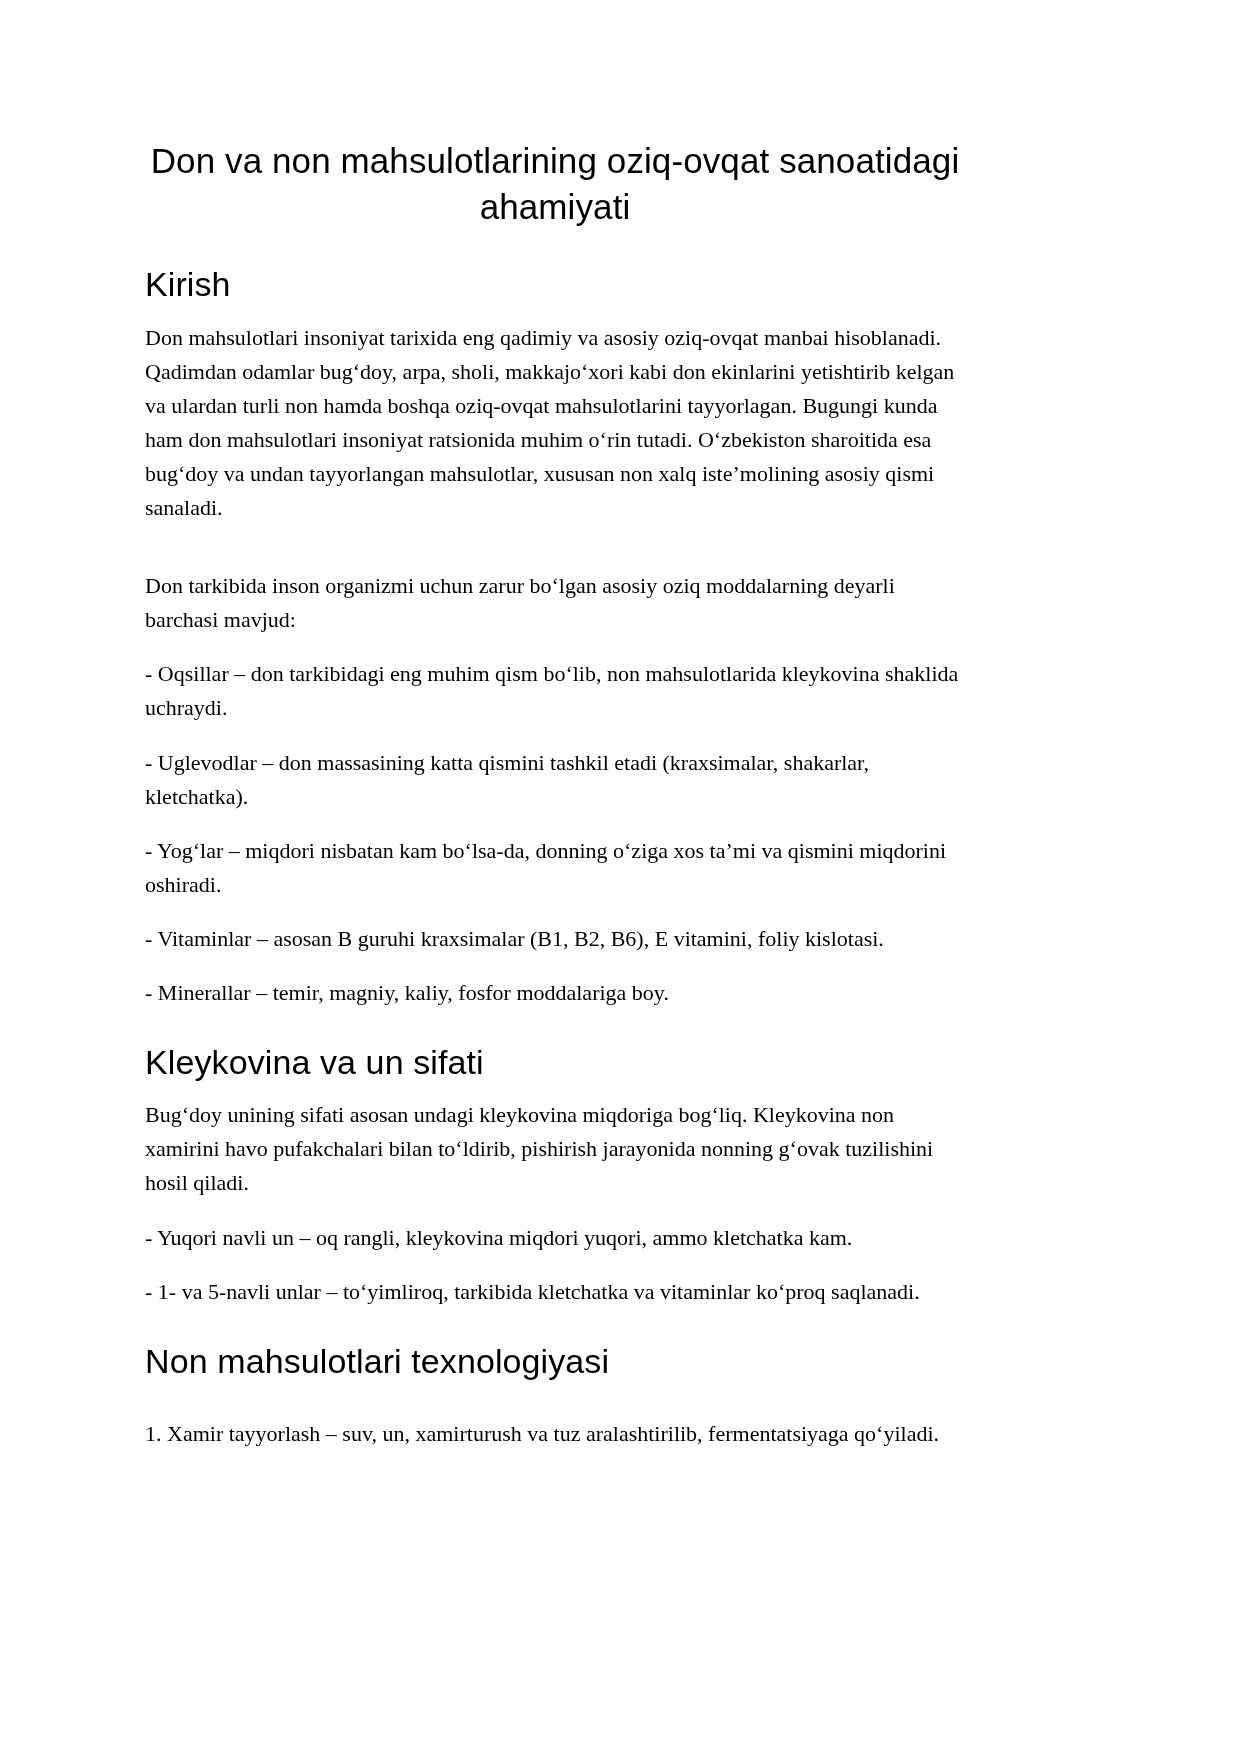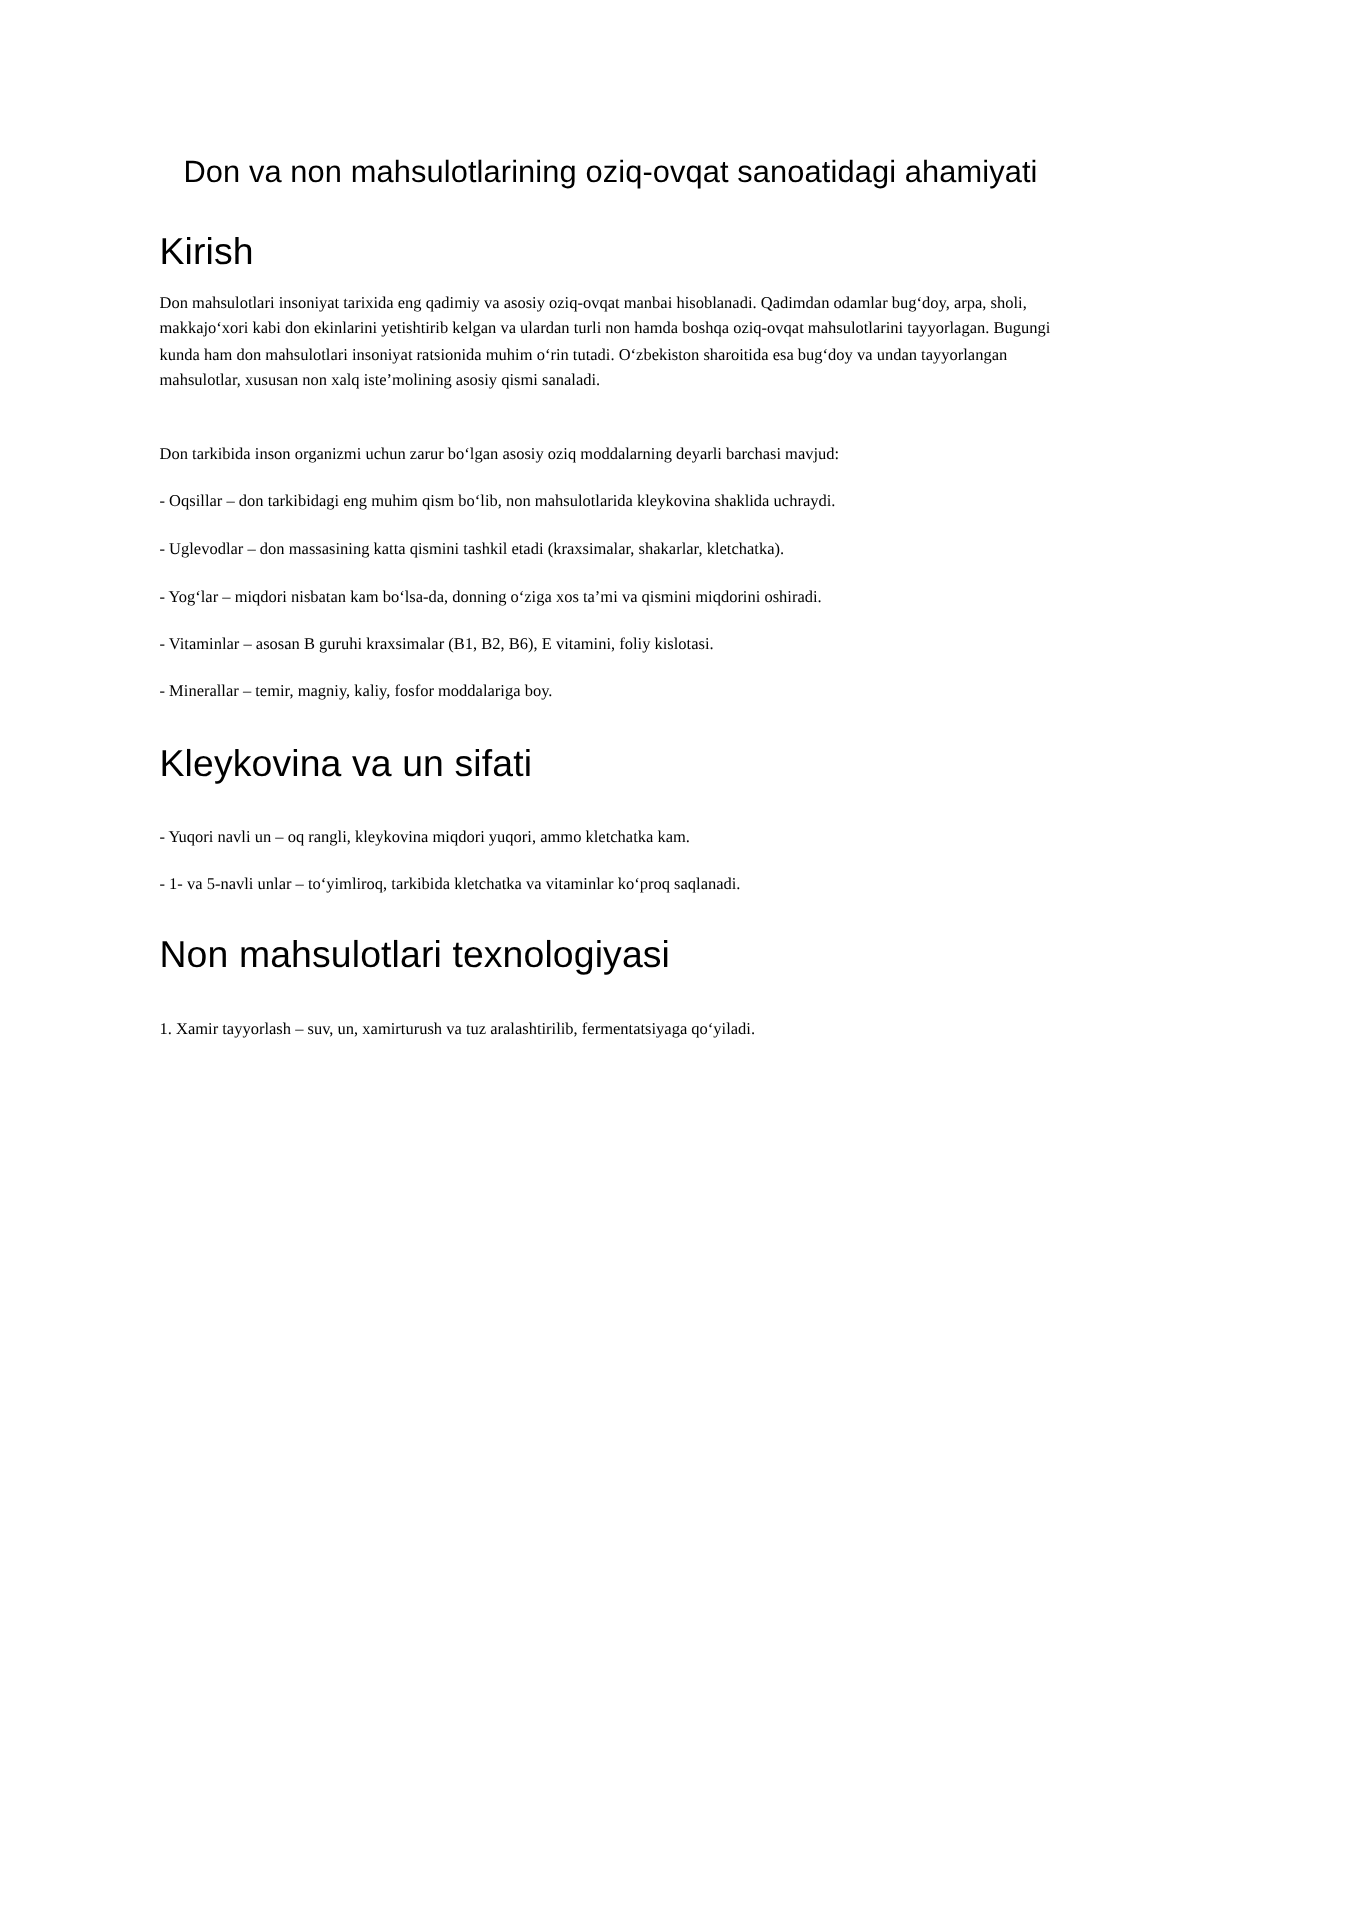--- a/index.html
+++ b/index.html
@@ -24,41 +24,41 @@
     position: relative;
   }
   .content {
     position: absolute;
     left: 145px;
     top: 0;
     width: 820px;
   }
   .doc-title {
     font-family: "Liberation Sans", "DejaVu Sans", sans-serif;
-    font-size: 28px;
+    font-size: 35px;
     font-weight: 400;
     line-height: 1.32;
     text-align: center;
     letter-spacing: 0.1px;
     margin: 0;
     padding-top: 138px;
     color: #000000;
   }
   h2.section-heading {
     font-family: "Liberation Sans", "DejaVu Sans", sans-serif;
     font-size: 34px;
     font-weight: 400;
     line-height: 1.3;
     letter-spacing: 0.1px;
     margin: 0;
     color: #000000;
   }
   p.body-text {
     font-family: "Liberation Serif", "DejaVu Serif", serif;
-    font-size: 15px;
+    font-size: 22px;
     line-height: 1.55;
     margin: 0;
     text-align: left;
     color: #000000;
   }
   
   .gap-title-to-h2 { height: 32px; }
   .gap-h2-to-p     { height: 14px; }
   .gap-p-to-p      { height: 20px; }
   .gap-p-to-h2     { height: 30px; }
@@ -89,20 +89,21 @@
     <p class="body-text">- Yog‘lar – miqdori nisbatan kam bo‘lsa-da, donning o‘ziga xos ta’mi va qismini miqdorini oshiradi.</p>
     <div class="gap-p-to-p"></div>
     <p class="body-text">- Vitaminlar – asosan B guruhi kraxsimalar (B1, B2, B6), E vitamini, foliy kislotasi.</p>
     <div class="gap-p-to-p"></div>
     <p class="body-text">- Minerallar – temir, magniy, kaliy, fosfor moddalariga boy.</p>
 
     <div class="gap-p-to-h2"></div>
 
     <h2 class="section-heading">Kleykovina va un sifati</h2>
     <div class="gap-h2-to-p"></div>
+    <p class="body-text">Bug‘doy unining sifati asosan undagi kleykovina miqdoriga bog‘liq. Kleykovina non xamirini havo pufakchalari bilan to‘ldirib, pishirish jarayonida nonning g‘ovak tuzilishini hosil qiladi.</p>
     <div class="gap-p-to-p"></div>
     <p class="body-text">- Yuqori navli un – oq rangli, kleykovina miqdori yuqori, ammo kletchatka kam.</p>
     <div class="gap-p-to-p"></div>
     <p class="body-text">- 1- va 5-navli unlar – to‘yimliroq, tarkibida kletchatka va vitaminlar ko‘proq saqlanadi.</p>
 
     <div class="gap-p-to-h2"></div>
 
     <h2 class="section-heading">Non mahsulotlari texnologiyasi</h2>
     <div class="gap-h2-to-p"></div>
     <div class="gap-p-to-p"></div>

